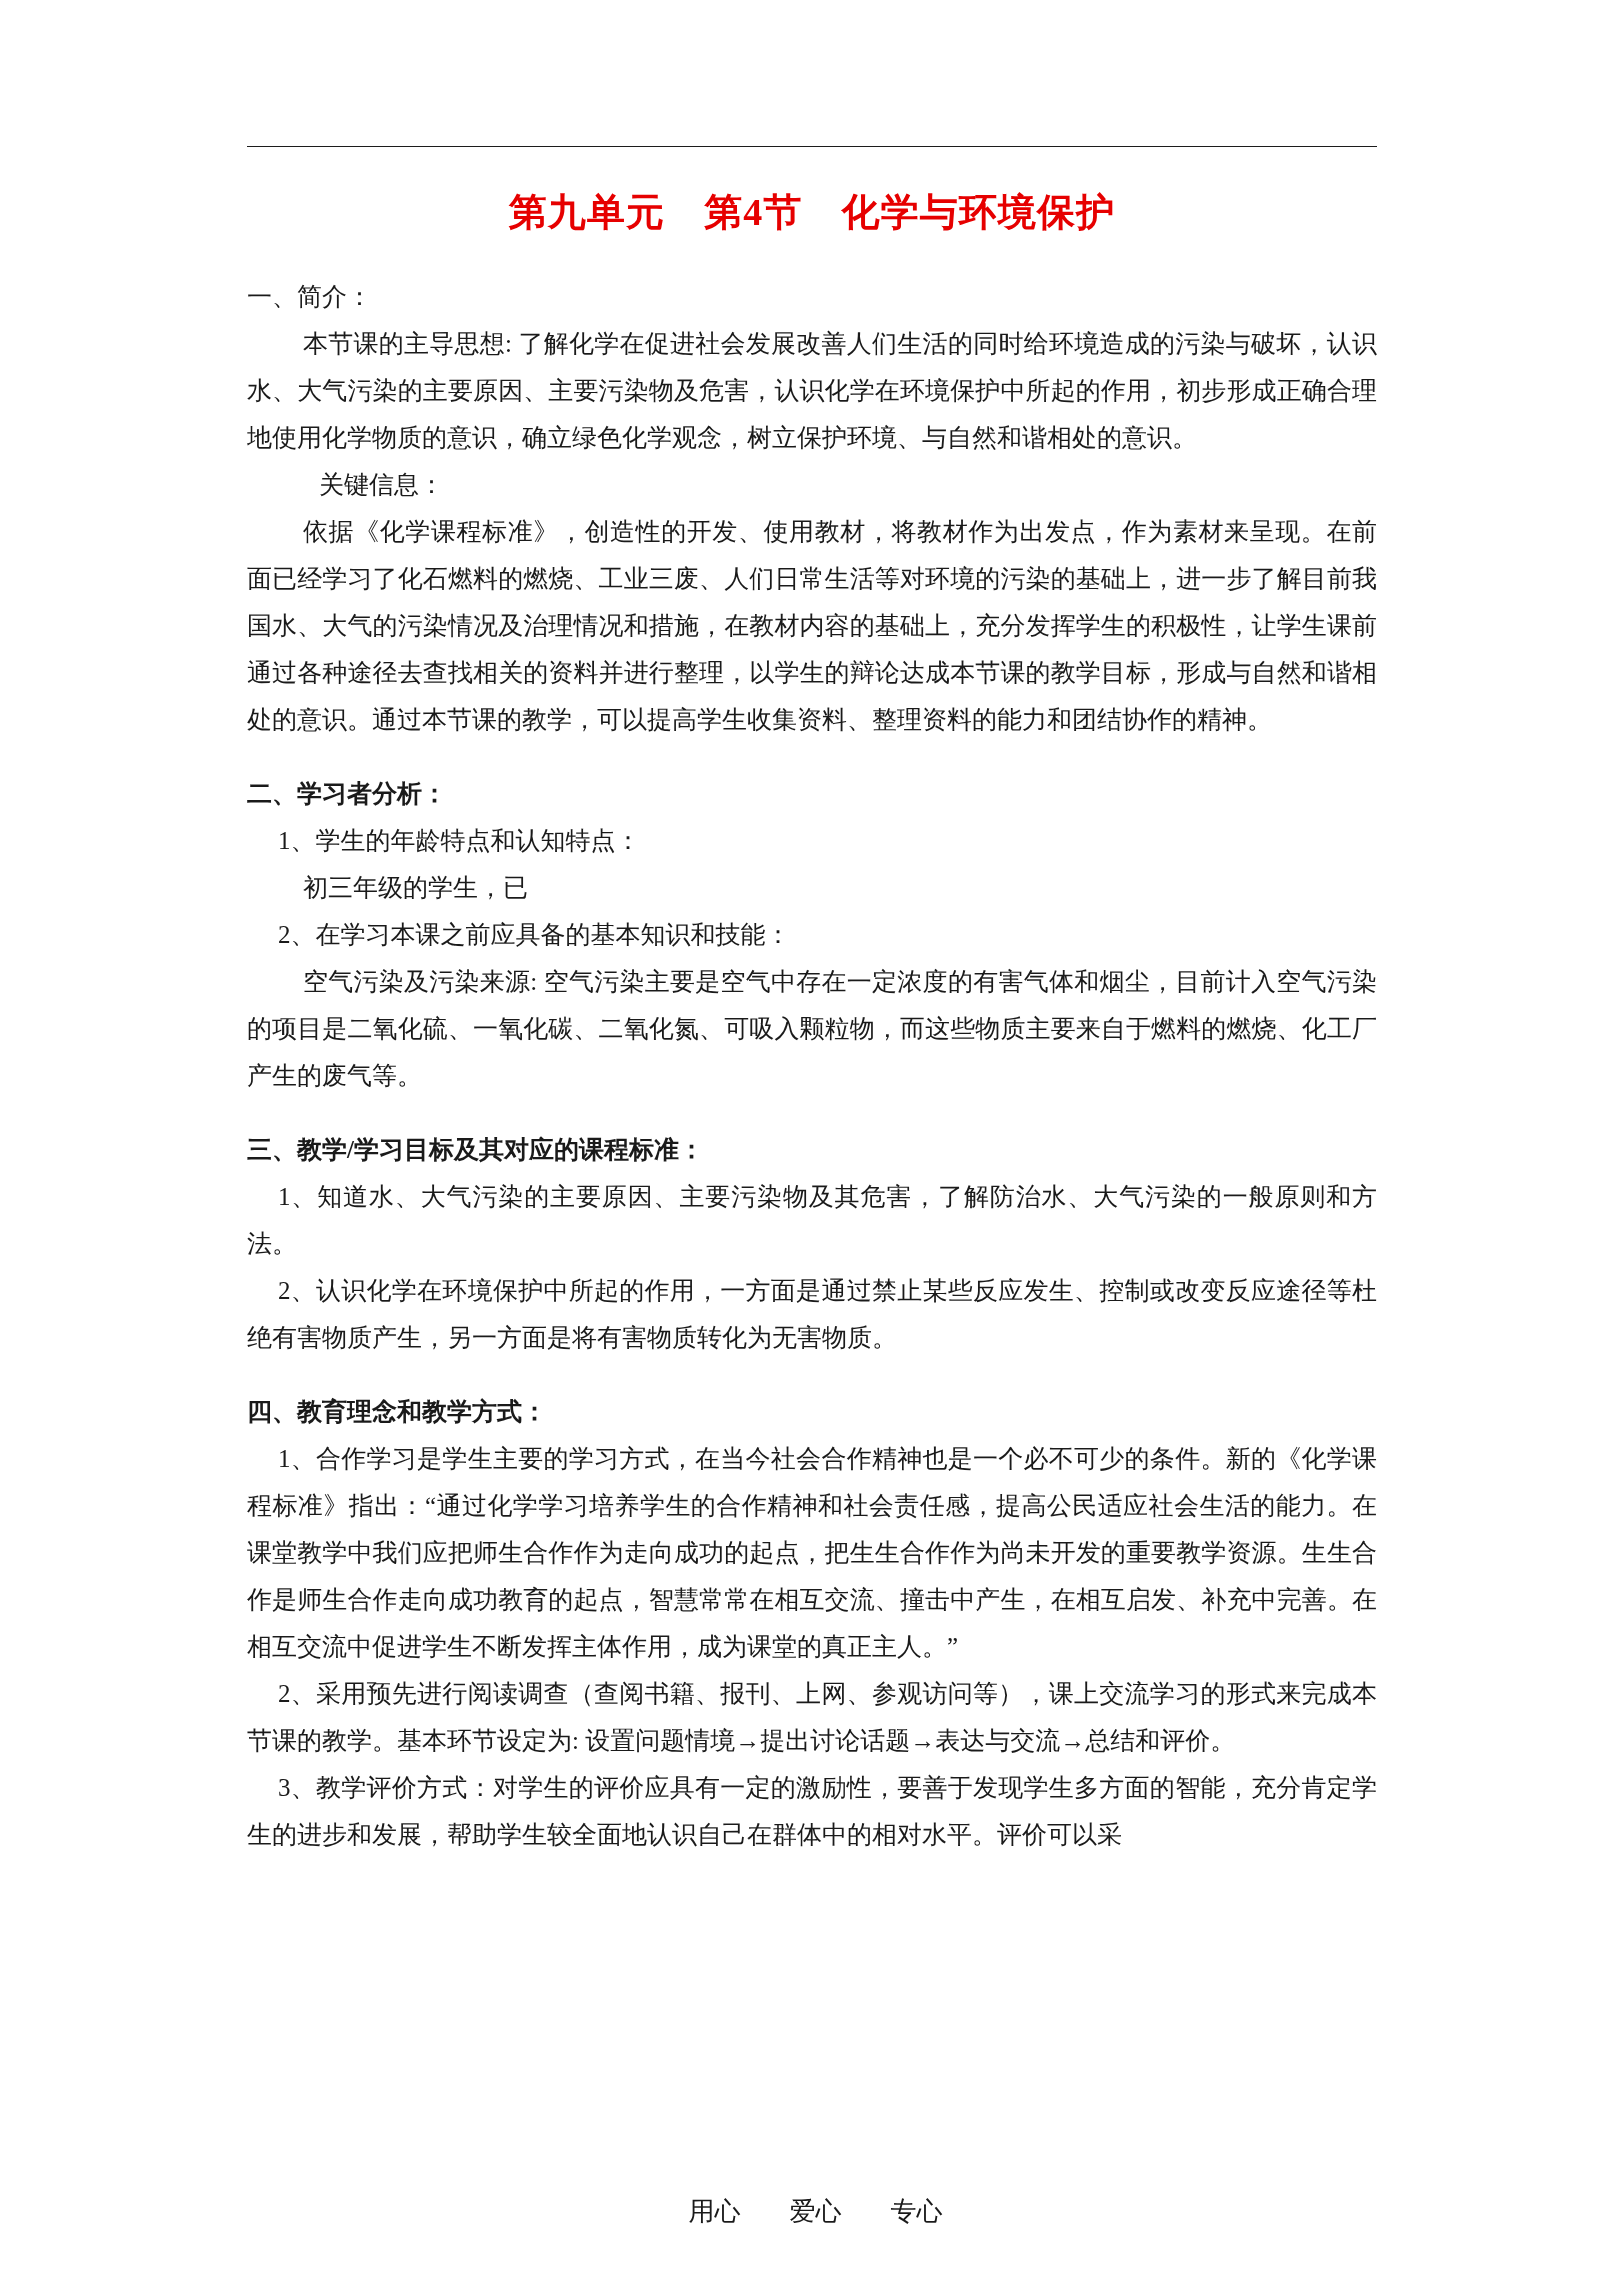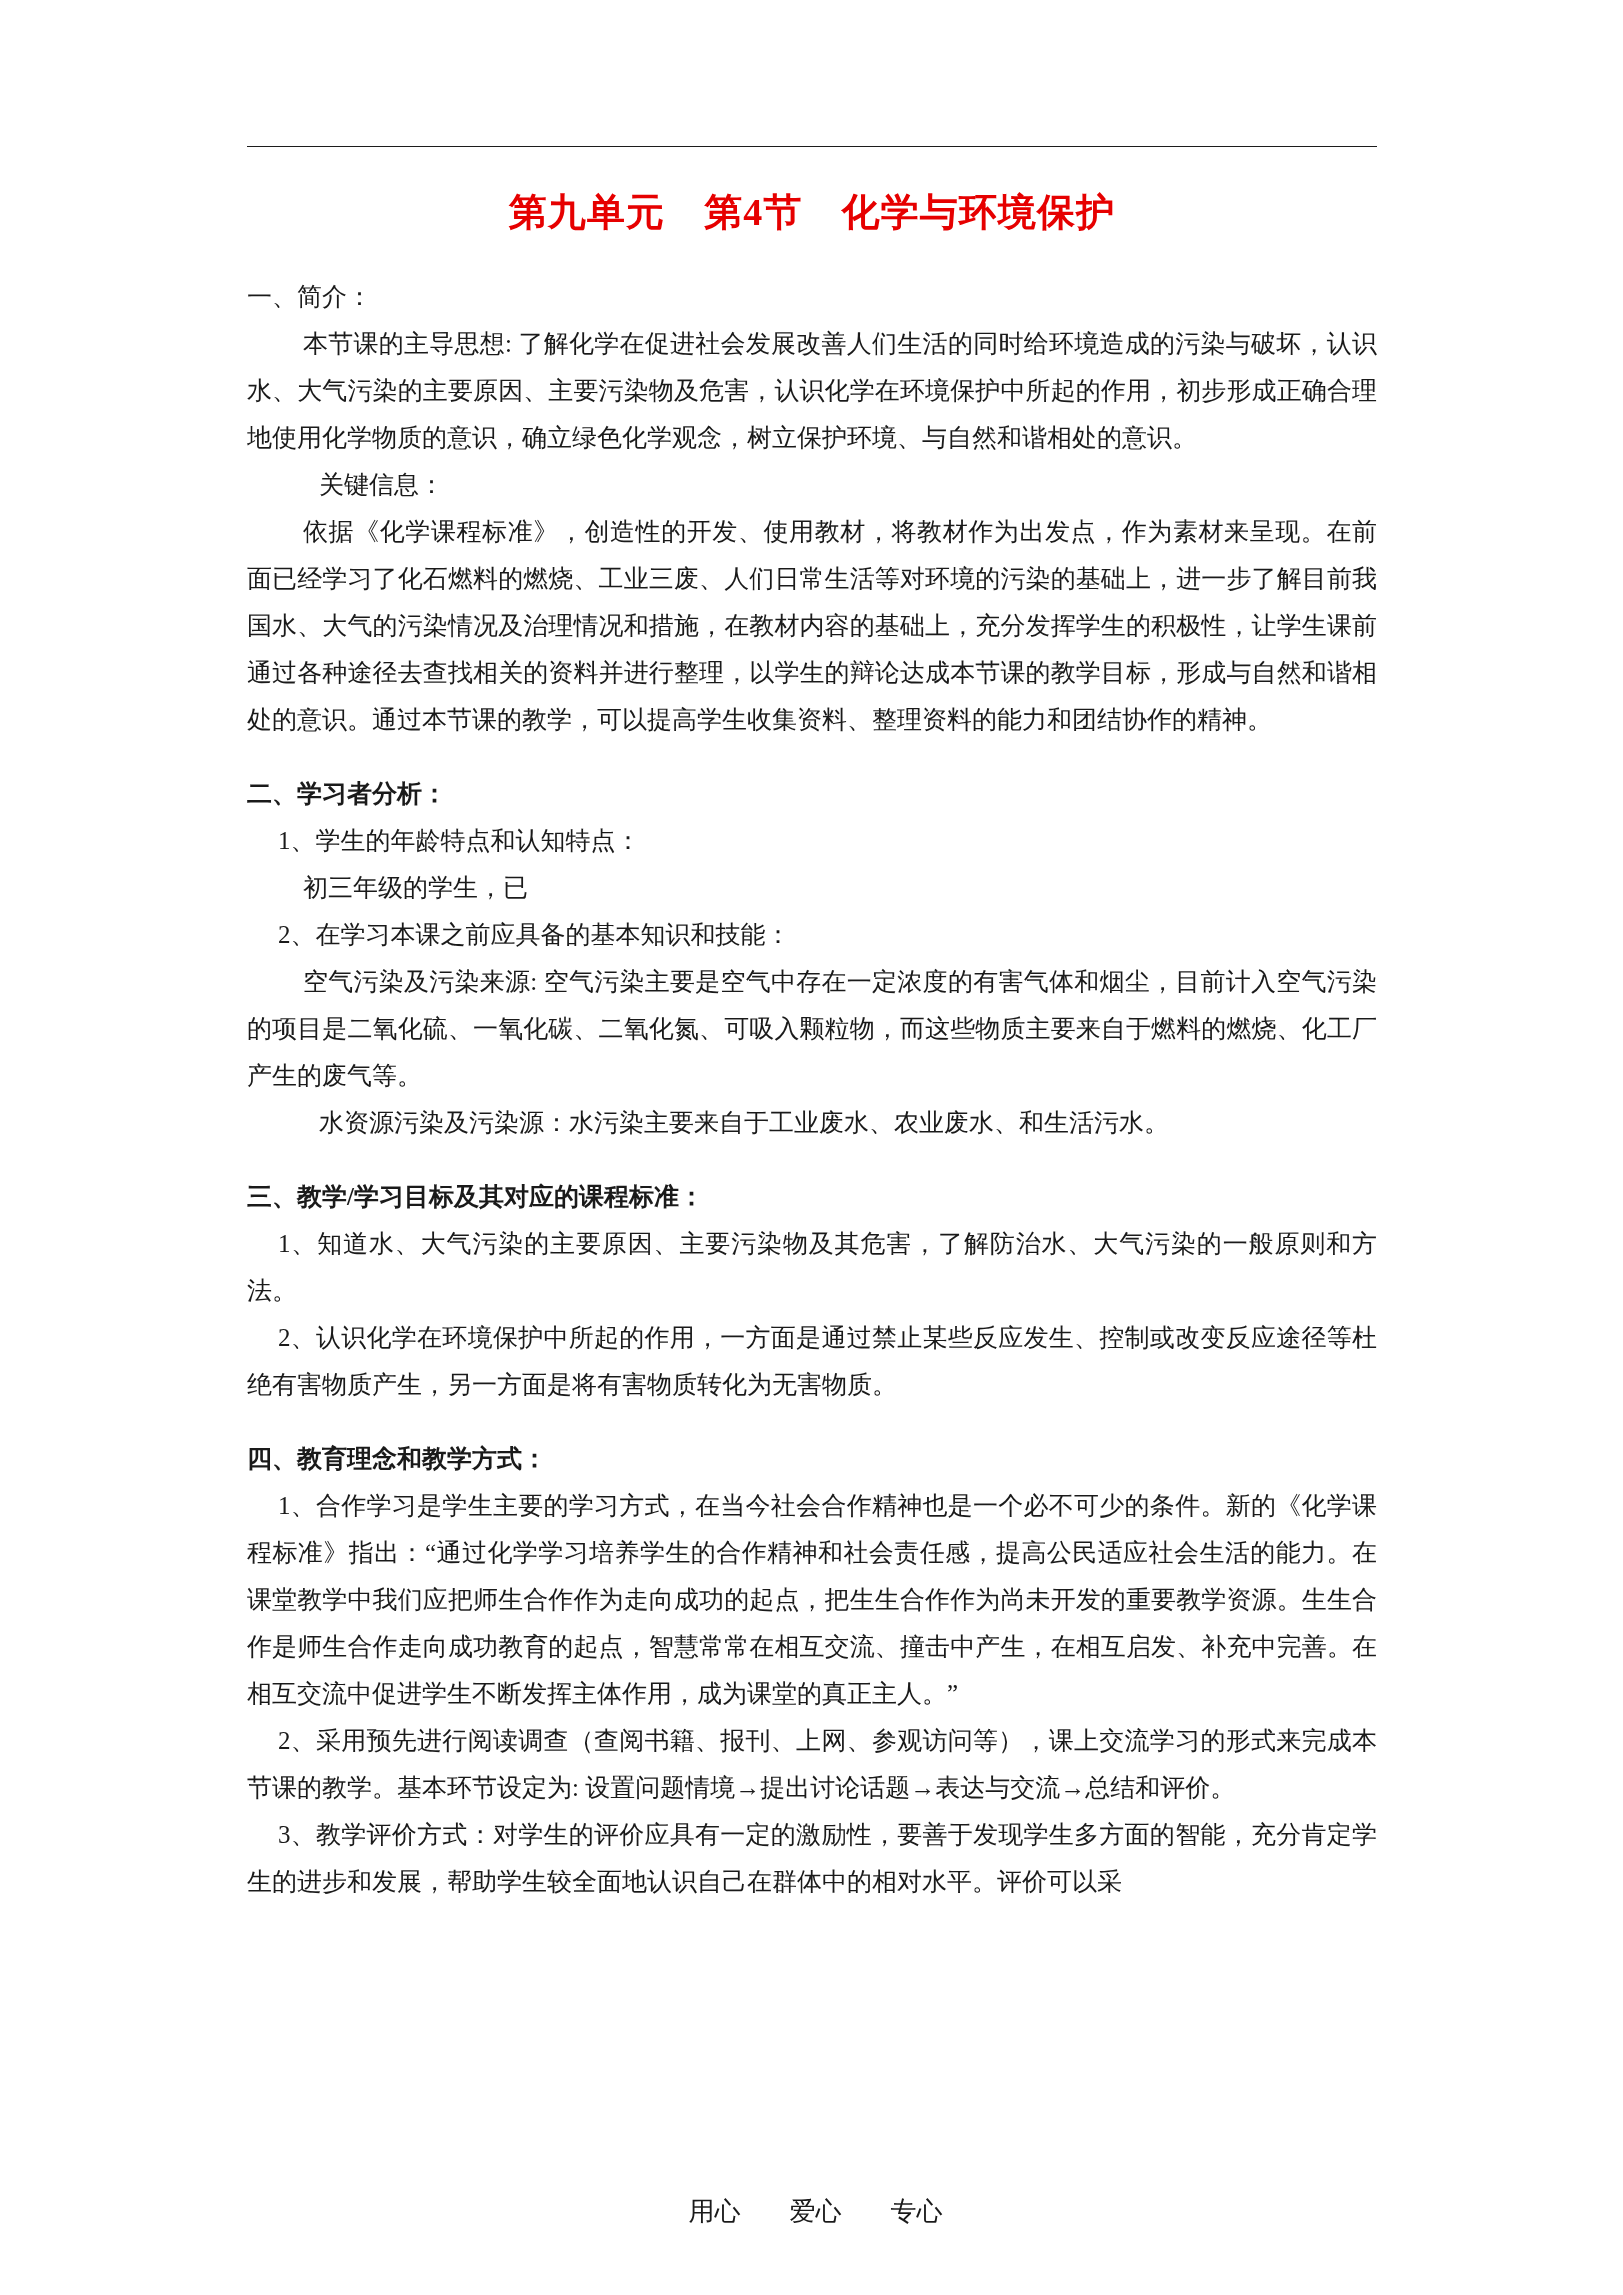--- a/index.html
+++ b/index.html
@@ -63,21 +63,20 @@
   <div class="doc-body">
       <div class="para indent-0">一、简介：</div>
       <div class="para indent-2">本节课的主导思想: 了解化学在促进社会发展改善人们生活的同时给环境造成的污染与破坏，认识水、大气污染的主要原因、主要污染物及危害，认识化学在环境保护中所起的作用，初步形成正确合理地使用化学物质的意识，确立绿色化学观念，树立保护环境、与自然和谐相处的意识。</div>
       <div class="para indent-3">关键信息：</div>
       <div class="para indent-2">依据《化学课程标准》，创造性的开发、使用教材，将教材作为出发点，作为素材来呈现。在前面已经学习了化石燃料的燃烧、工业三废、人们日常生活等对环境的污染的基础上，进一步了解目前我国水、大气的污染情况及治理情况和措施，在教材内容的基础上，充分发挥学生的积极性，让学生课前通过各种途径去查找相关的资料并进行整理，以学生的辩论达成本节课的教学目标，形成与自然和谐相处的意识。通过本节课的教学，可以提高学生收集资料、整理资料的能力和团结协作的精神。</div>
       <div class="para indent-0 bold">二、学习者分析：</div>
       <div class="para indent-1">1、学生的年龄特点和认知特点：</div>
       <div class="para indent-2">初三年级的学生，已</div>
       <div class="para indent-1">2、在学习本课之前应具备的基本知识和技能：</div>
       <div class="para indent-2">空气污染及污染来源: 空气污染主要是空气中存在一定浓度的有害气体和烟尘，目前计入空气污染的项目是二氧化硫、一氧化碳、二氧化氮、可吸入颗粒物，而这些物质主要来自于燃料的燃烧、化工厂产生的废气等。</div>
-      <div class="para indent-3">水资源污染及污染源：水污染主要来自于工业废水、农业废水、和生活污水。</div>
       <div class="para indent-0 bold">三、教学/学习目标及其对应的课程标准：</div>
       <div class="para indent-1">1、知道水、大气污染的主要原因、主要污染物及其危害，了解防治水、大气污染的一般原则和方法。</div>
       <div class="para indent-1">2、认识化学在环境保护中所起的作用，一方面是通过禁止某些反应发生、控制或改变反应途径等杜绝有害物质产生，另一方面是将有害物质转化为无害物质。</div>
       <div class="para indent-0 bold">四、教育理念和教学方式：</div>
       <div class="para indent-1">1、合作学习是学生主要的学习方式，在当今社会合作精神也是一个必不可少的条件。新的《化学课程标准》指出：“通过化学学习培养学生的合作精神和社会责任感，提高公民适应社会生活的能力。在课堂教学中我们应把师生合作作为走向成功的起点，把生生合作作为尚未开发的重要教学资源。生生合作是师生合作走向成功教育的起点，智慧常常在相互交流、撞击中产生，在相互启发、补充中完善。在相互交流中促进学生不断发挥主体作用，成为课堂的真正主人。”</div>
       <div class="para indent-1">2、采用预先进行阅读调查（查阅书籍、报刊、上网、参观访问等），课上交流学习的形式来完成本节课的教学。基本环节设定为: 设置问题情境→提出讨论话题→表达与交流→总结和评价。</div>
       <div class="para indent-1">3、教学评价方式：对学生的评价应具有一定的激励性，要善于发现学生多方面的智能，充分肯定学生的进步和发展，帮助学生较全面地认识自己在群体中的相对水平。评价可以采</div>
     </div>
 </div>
 

